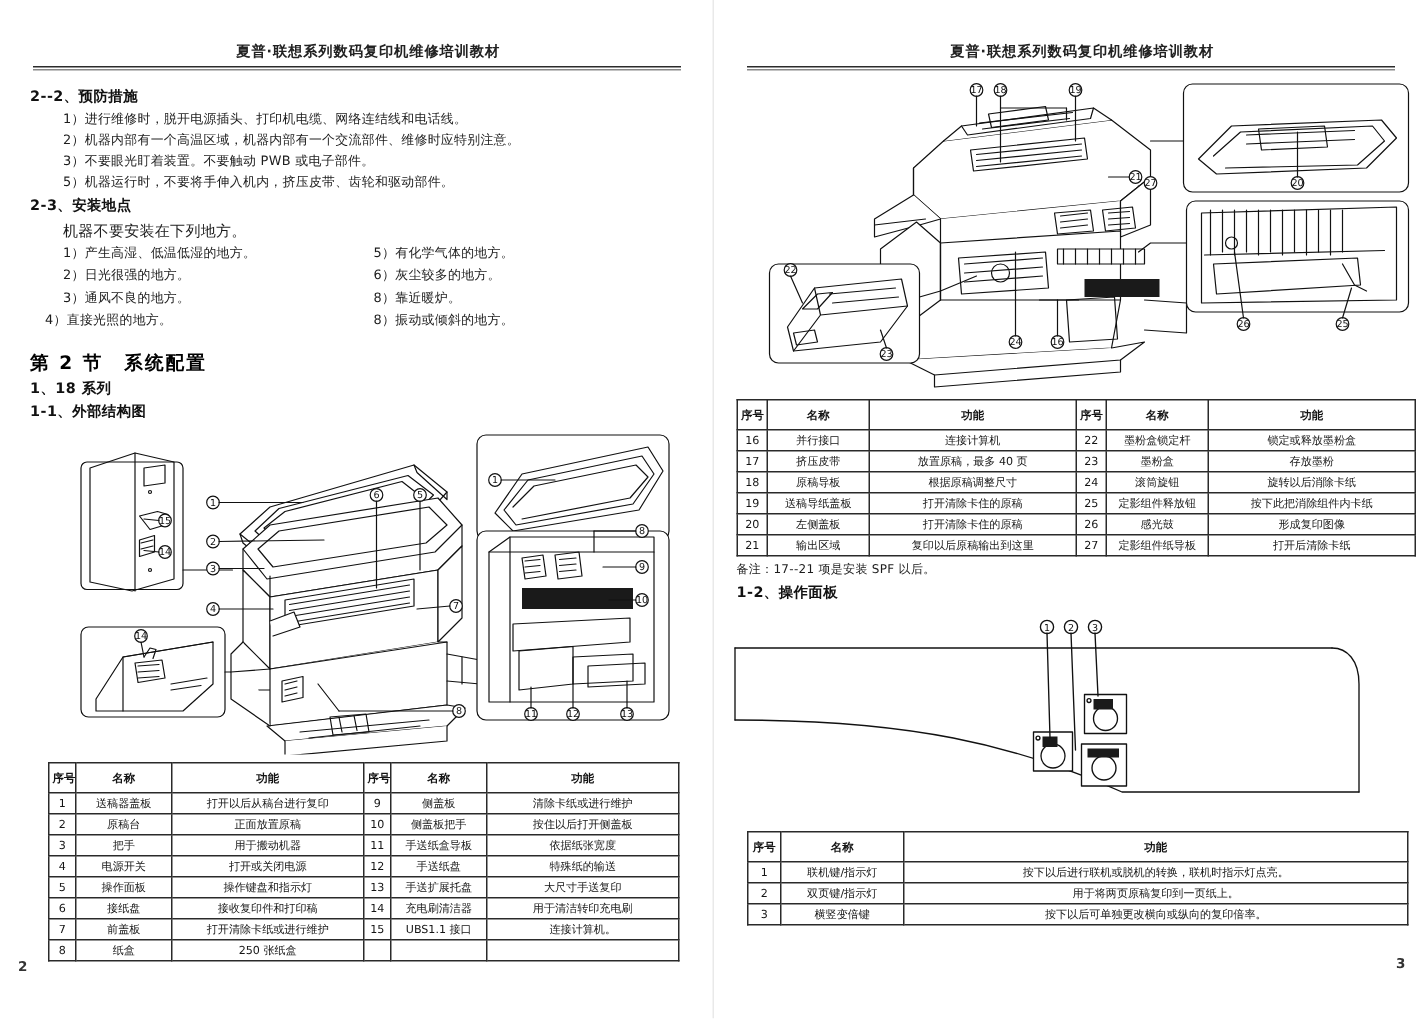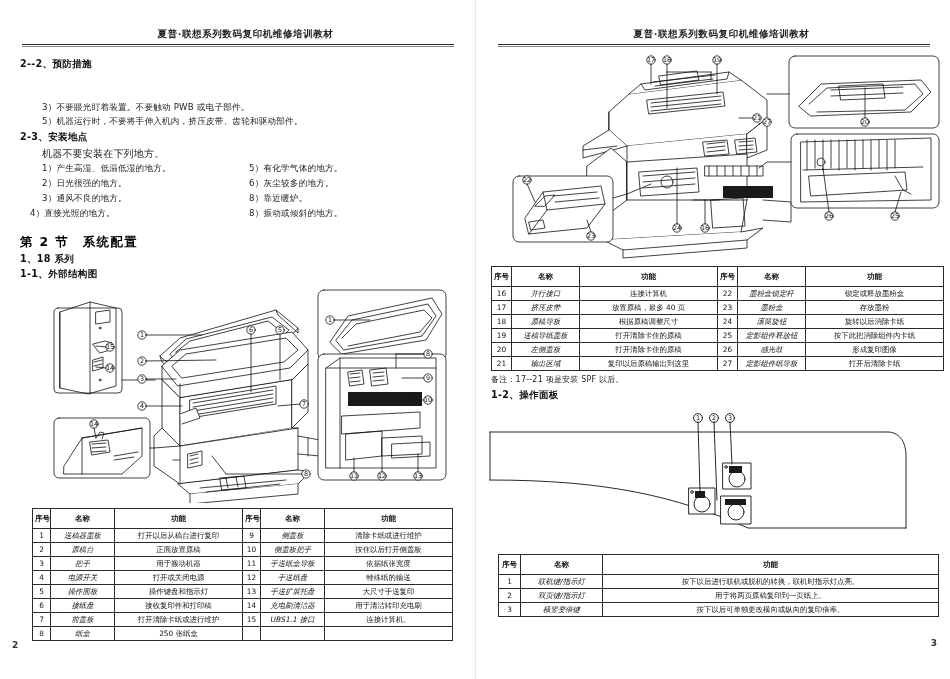--- a/index.html
+++ b/index.html
@@ -25,21 +25,21 @@
   .pgnum{position:absolute;font-size:9px;color:#333;font-weight:bold;}
 
   
   table.parts{position:absolute;border-collapse:collapse;table-layout:fixed;
               font-size:7.4px;color:#141414;}
   table.parts td,table.parts th{border:1px solid #2a2a2a;padding:1px 2px;
               height:11px;line-height:10px;font-weight:normal;text-align:center;
               overflow:hidden;white-space:nowrap;}
   table.parts th{font-weight:bold;font-size:7.6px;height:17px;}
   td.idx{width:17px;text-align:center;}
-  td.nm{text-align:left;padding-left:3px;font-style:italic;}
+  td.nm{text-align:left;padding-left:3px;}
   td.fn{text-align:left;padding-left:3px;}
 
   
   .fig{position:absolute;}
   .fig svg{display:block;}
 
   
   .art line,.art path,.art polyline,.art polygon,.art rect,.art circle,.art ellipse{
       vector-effect:non-scaling-stroke;}
   .cal{font-size:6.4px;font-family:"DejaVu Sans",sans-serif;}
@@ -49,20 +49,22 @@
 
 <div class="spread">
 
   <div class="page left">
 
     <div class="hdr" style="top:28px;">夏普·联想系列数码复印机维修培训教材</div>
     <div class="hdr-rule" style="left:22px;width:432px;top:44px;"></div>
     <div class="hdr-rule thin" style="left:22px;width:432px;top:46px;height:1px;background:#888;"></div>
 
     <div class="sec-h" style="left:20px;top:58px;">2--2、预防措施</div>
+    <div class="li" style="left:42px;top:74px;">1）进行维修时，脱开电源插头、打印机电缆、网络连结线和电话线。</div>
+    <div class="li" style="left:42px;top:88px;">2）机器内部有一个高温区域，机器内部有一个交流部件、维修时应特别注意。</div>
     <div class="li" style="left:42px;top:102px;">3）不要眼光盯着装置。不要触动 PWB 或电子部件。</div>
     <div class="li" style="left:42px;top:116px;">5）机器运行时，不要将手伸入机内，挤压皮带、齿轮和驱动部件。</div>
 
     <div class="sec-h" style="left:20px;top:131px;">2-3、安装地点</div>
     <div class="plain" style="left:42px;top:147px;">机器不要安装在下列地方。</div>
 
     <div class="li" style="left:42px;top:163px;">1）产生高湿、低温低湿的地方。</div>
     <div class="li" style="left:42px;top:178px;">2）日光很强的地方。</div>
     <div class="li" style="left:42px;top:193px;">3）通风不良的地方。</div>
     <div class="li" style="left:30px;top:208px;">4）直接光照的地方。</div>

